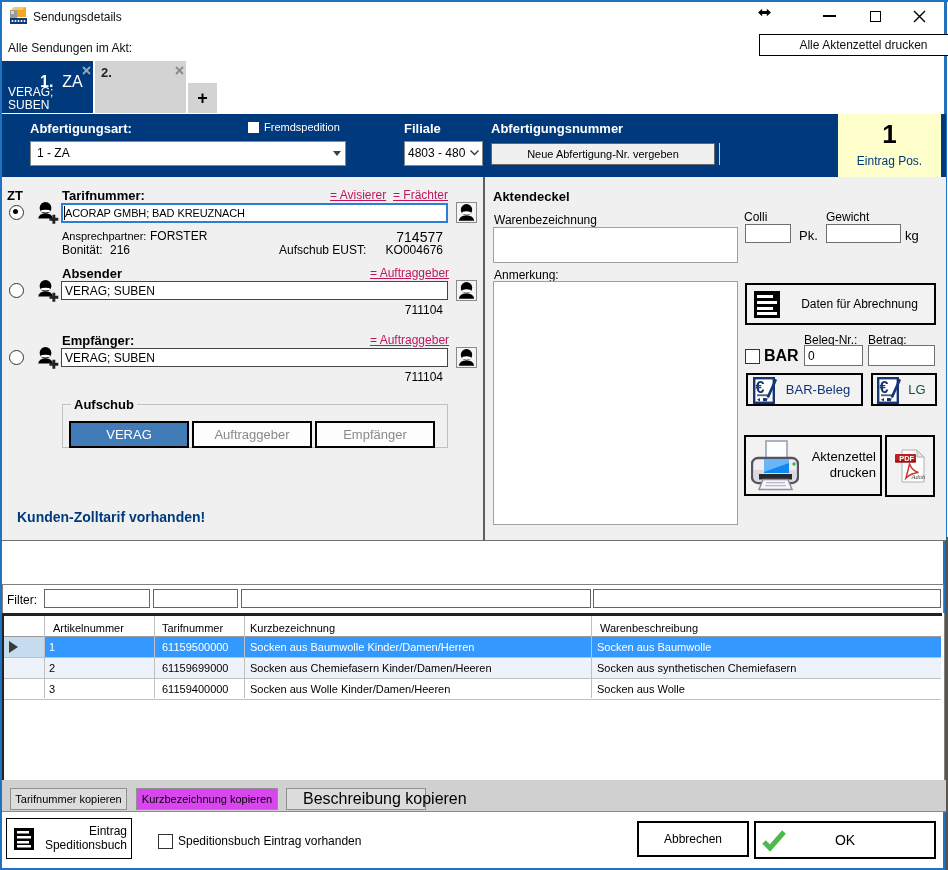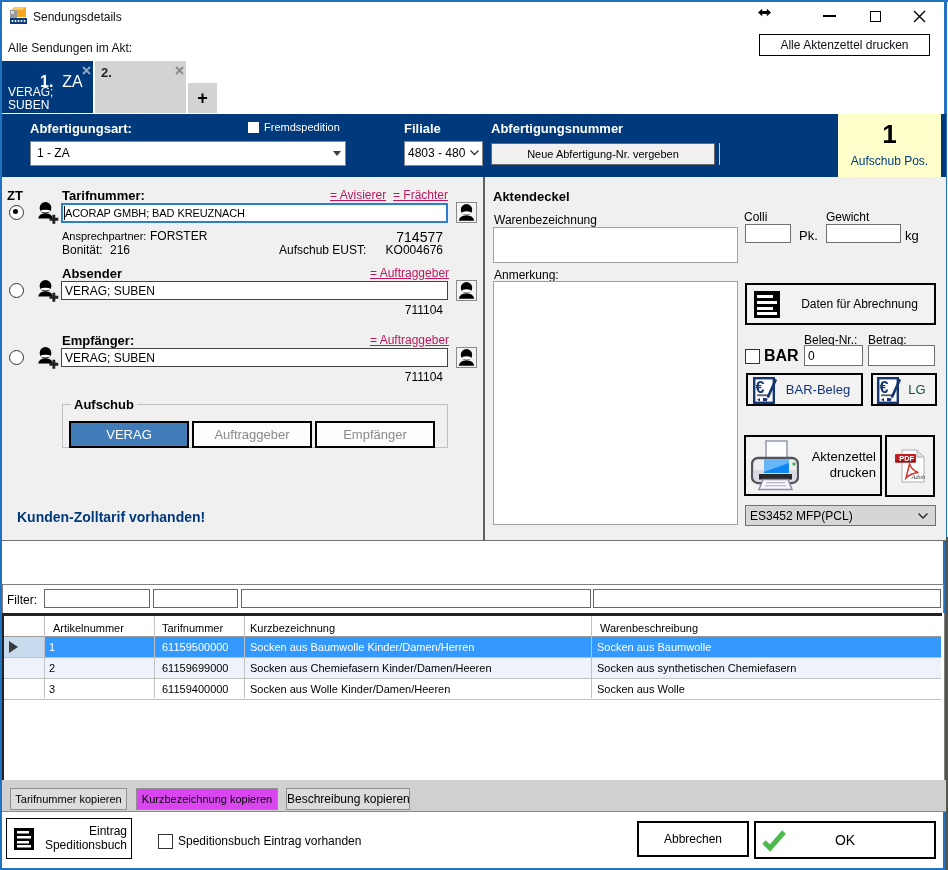--- a/index.html
+++ b/index.html
@@ -40,21 +40,21 @@
   <svg class="abs" style="left:758px;top:8px;" width="13" height="9" viewBox="0 0 13 9">
       <path d="M0 4.5 L4.2 0.8 v2.2 h4.6 V0.8 L13 4.5 L8.8 8.2 V6 H4.2 v2.2 Z" fill="#000"></path>
     </svg>
   <div class="abs" style="left:823px;top:15px;width:13px;height:1.5px;background:#000;"></div>
   <div class="abs" style="left:870px;top:11px;width:9px;height:9px;border:1.5px solid #000;"></div>
   <svg class="abs" style="left:913px;top:10px;" width="13" height="13" viewBox="0 0 13 13">
       <path d="M1 1 L12 12 M12 1 L1 12" stroke="#000" stroke-width="1.4"></path>
     </svg>
 
   <div class="abs" style="left:8px;top:41px;font-size:12px;color:#101018;">Alle Sendungen im Akt:</div>
-  <div class="abs" style="left:759px;top:34px;width:169px;height:20px;border:1px solid #000;background:#fff;font-size:12px;text-align:center;line-height:20px;color:#101018;">Alle Aktenzettel drucken</div>
+  <div class="abs" style="left:759px;top:34px;width:169px;height:20px;border:1px solid #000;background:#fff;font-size:12px;text-align:center;line-height:20px;color:#101018;padding-left:19px;">Alle Aktenzettel drucken</div>
 
   <div class="abs" style="left:2px;top:61px;width:91px;height:52px;background:#003a7c;color:#fff;">
     <div class="abs" style="left:6px;top:12px;font-size:16px;margin-left:32px;"><span class="b">1.</span>&nbsp; ZA</div>
     <svg class="abs" style="left:80px;top:5px;" width="9" height="9" viewBox="0 0 9 9">
         <path d="M1 1 L8 8 M8 1 L1 8" stroke="#9aa6b6" stroke-width="1.8"></path>
       </svg>
     <div class="abs" style="left:6px;top:24px;font-size:12px;">VERAG;</div>
     <div class="abs" style="left:6px;top:37px;font-size:12px;">SUBEN</div>
   </div>
   <div class="abs" style="left:95px;top:61px;width:91px;height:52px;background:#d3d3d3;">
@@ -79,21 +79,21 @@
       <svg class="abs" style="right:3px;top:8px;" width="9" height="6" viewBox="0 0 9 6">
           <path d="M0.5 0.5 L4.5 4.5 L8.5 0.5" stroke="#333" stroke-width="1.3" fill="none"></path>
         </svg>
     </div>
     <div class="abs b" style="left:489px;top:7px;font-size:13px;color:#fff;">Abfertigungsnummer</div>
     <div class="abs" style="left:489px;top:29px;width:222px;height:20px;background:#f0f0f0;border:1px solid #666;font-size:11px;text-align:center;line-height:20px;color:#000;">Neue Abfertigung-Nr. vergeben</div>
     <div class="abs" style="left:717px;top:29px;width:1px;height:22px;background:#c8cfd8;"></div>
   </div>
   <div class="abs" style="left:838px;top:114px;width:103px;height:63px;background:#ffffcc;">
     <div class="abs b" style="left:0;top:5px;width:103px;text-align:center;font-size:26px;color:#000;">1</div>
-    <div class="abs" style="left:0;top:40px;width:103px;text-align:center;font-size:12px;color:#003a7c;">Aufschub Pos.</div>
+    <div class="abs" style="left:0;top:40px;width:103px;text-align:center;font-size:12px;color:#003a7c;">Eintrag Pos.</div>
   </div>
 
   <div class="abs" style="left:2px;top:177px;width:944px;height:363px;background:#f0f0f0;border-bottom:1px solid #707070;"></div>
   <div class="abs" style="left:483px;top:177px;width:2px;height:364px;background:#606060;"></div>
 
   <div class="abs b" style="left:7px;top:188px;font-size:13px;color:#000;">ZT</div>
 
   <div class="abs" style="left:9px;top:205px;width:13px;height:13px;border:1px solid #333;border-radius:50%;background:#fff;">
     <div class="abs" style="left:3px;top:3px;width:5px;height:5px;border-radius:50%;background:#000;"></div>
   </div>
@@ -251,26 +251,20 @@
         <path d="M7 1 h15 l7 7 v25 h-22 z" fill="#fdfdfd" stroke="#b0b0b0" stroke-width="1"></path>
         <path d="M22 1 l7 7 h-7 z" fill="#e4e4e4" stroke="#b0b0b0" stroke-width="1"></path>
         <rect x="0" y="5" width="21" height="8.5" rx="1" fill="#c11f1f"></rect>
         <rect x="0" y="11.5" width="21" height="2" rx="1" fill="#8e1414"></rect>
         <text x="4.2" y="12" font-size="7.5" font-weight="bold" fill="#fff" font-family="Liberation Sans">PDF</text>
         <path d="M14.5 15 c1.5 3.5 5 7.5 9 8.5 c-5.5 0.5 -10.5 3.5 -12.5 5.5 c1 -3.5 2.5 -10 3.5 -14 z" fill="none" stroke="#d22f27" stroke-width="1.5"></path>
         <text x="16.5" y="30" font-size="6.5" font-style="italic" fill="#444" font-family="Liberation Serif">Adobe</text>
       </svg>
   </div>
 
-  <div class="abs" style="left:745px;top:505px;width:189px;height:19px;background:#d6d6d6;border:1px solid #707070;">
-    <div class="abs" style="left:4px;top:3px;font-size:12px;color:#000;">ES3452 MFP(PCL)</div>
-    <svg class="abs" style="right:7px;top:7px;" width="10" height="6" viewBox="0 0 10 6">
-        <path d="M0.5 0.5 L5 5 L9.5 0.5" stroke="#222" stroke-width="1.3" fill="none"></path>
-      </svg>
-  </div>
 
   <div class="abs" style="left:2px;top:584px;width:940px;height:29px;background:#fff;border:1px solid #808080;"></div>
   <div class="abs" style="left:7px;top:593px;font-size:12px;color:#000;">Filter:</div>
   <div class="abs" style="left:44px;top:589px;width:104px;height:17px;background:#fff;border:1px solid #666;"></div>
   <div class="abs" style="left:153px;top:589px;width:83px;height:17px;background:#fff;border:1px solid #666;"></div>
   <div class="abs" style="left:241px;top:589px;width:348px;height:17px;background:#fff;border:1px solid #666;"></div>
   <div class="abs" style="left:593px;top:589px;width:346px;height:17px;background:#fff;border:1px solid #666;"></div>
 
   <div class="abs" style="left:2px;top:613px;width:940px;height:167px;background:#fff;border-left:2px solid #222;border-right:1px solid #808080;"></div>
   <div class="abs" style="left:2px;top:613px;width:940px;height:3px;background:#222;"></div>
@@ -308,21 +302,21 @@
     <div class="abs" style="left:246px;top:4px;font-size:11px;">Socken aus Wolle Kinder/Damen/Heeren</div>
     <div class="abs" style="left:593px;top:4px;font-size:11px;">Socken aus Wolle</div>
   </div>
   <div class="abs" style="left:4px;top:657px;width:937px;height:1px;background:#c0c0c0;"></div>
   <div class="abs" style="left:4px;top:678px;width:937px;height:1px;background:#c0c0c0;"></div>
   <div class="abs" style="left:4px;top:699px;width:937px;height:1px;background:#c0c0c0;"></div>
 
   <div class="abs" style="left:2px;top:780px;width:944px;height:31px;background:#d0d0d0;border-bottom:1px solid #8a8a8a;"></div>
   <div class="abs" style="left:10px;top:788px;width:115px;height:20px;background:#dcdcdc;border:1px solid #909090;font-size:11px;text-align:center;line-height:20px;color:#000;white-space:nowrap;">Tarifnummer kopieren</div>
   <div class="abs" style="left:136px;top:788px;width:140px;height:20px;background:#d946ef;border:1px solid #909090;font-size:11px;text-align:center;line-height:20px;color:#000;white-space:nowrap;">Kurzbezeichnung kopieren</div>
-  <div class="abs" style="left:286px;top:788px;width:122px;height:20px;background:#dcdcdc;border:1px solid #909090;font-size:12px;text-align:center;line-height:20px;color:#000;white-space:nowrap;">Beschreibung kopieren</div>
+  <div class="abs" style="left:286px;top:788px;width:122px;height:20px;background:#dcdcdc;border:1px solid #909090;font-size:16px;text-align:center;line-height:20px;color:#000;white-space:nowrap;padding-left:16px;">Beschreibung kopieren</div>
 
   <div class="abs" style="left:6px;top:818px;width:124px;height:39px;background:#fff;border:1px solid #000;">
     <svg class="abs" style="left:7px;top:9px;" width="20" height="22" viewBox="0 0 20 22">
       <rect width="20" height="22" fill="#000"></rect>
       <rect x="3" y="3" width="12" height="2.5" fill="#fff"></rect>
       <rect x="3" y="8" width="14" height="2.5" fill="#fff"></rect>
       <rect x="3" y="13" width="12" height="2.5" fill="#fff"></rect>
       <rect x="3" y="17" width="14" height="2.5" fill="#fff"></rect>
     </svg>
     <div class="abs" style="left:30px;top:5px;width:90px;text-align:right;font-size:12px;color:#000;line-height:14px;">Eintrag<br>Speditionsbuch</div>

